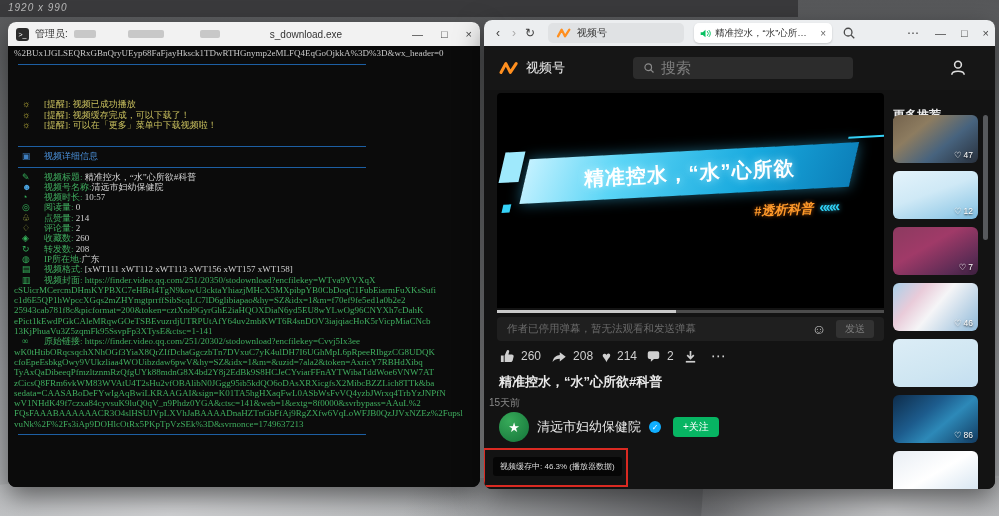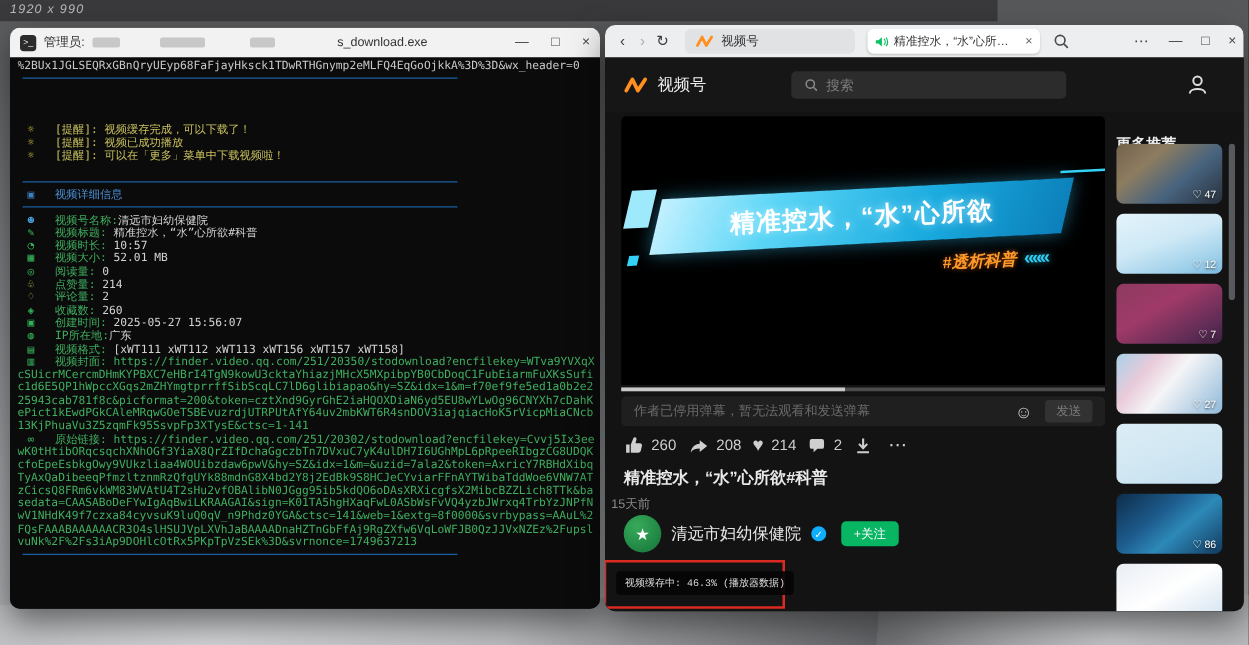--- a/index.html
+++ b/index.html
@@ -26,21 +26,21 @@
   .term-app-icon{width:13px;height:13px;background:#2c2c2c;border-radius:3px;color:#fff;
     font-size:7px;line-height:13px;text-align:center;flex:0 0 auto;}
   .term-title{font-size:10px;color:#333;white-space:nowrap;}
   .blur-patch{height:8px;background:#b9b9b9;border-radius:2px;opacity:.75;}
   .bp1{width:22px;} .bp2{width:36px;margin-left:26px;} .bp3{width:20px;margin-left:30px;}
   .term-exe{font-size:10px;color:#333;margin-left:44px;white-space:nowrap;}
   .term-winbtns{margin-left:auto;display:flex;gap:18px;color:#444;font-size:11px;align-items:center;}
   .term-winbtns span{cursor:default;line-height:1;}
   .term-body{height:441px;background:#0b0b0b;padding:2px 0 0 6px;
     font-family:"DejaVu Sans Mono", monospace;font-size:9px;overflow:hidden;}
-  .t-line{height:10.3px;line-height:10.3px;white-space:pre;overflow:hidden;}
+  .t-line{height:10.3px;line-height:10.3px;white-space:pre;overflow:hidden;font-family:Liberation Serif, serif;}
   .t-icon{display:none;}
   .t-field .t-icon,.t-alert .t-icon,.t-section .t-icon,.t-url .t-icon{
     display:inline-block;width:30px;padding-left:8px;}
   .t-plain .t-text,.t-cont .t-text{color:#c9c9c9;}
   .t-cont .t-text{color:#3fae5f;}
   .t-alert .t-text{color:#c9c05e;}
   .t-section .t-text{color:#4a90d9;}
   .t-label{color:#3fae5f;}
   .t-value{color:#d2d2d2;}
   .t-url .t-value{color:#3fae5f;}
@@ -65,21 +65,21 @@
   .tb-search{margin-left:10px;width:22px;text-align:center;}
   .b-winbtns{position:absolute;right:6px;top:0;height:26px;display:flex;gap:15px;align-items:center;
     color:#444;font-size:11px;}
   .b-winbtns .more{letter-spacing:1px;font-size:12px;}
 
   .b-header{height:44px;background:#161616;display:flex;align-items:center;position:relative;}
   .brand{display:flex;align-items:center;gap:6px;margin-left:14px;}
   .brand .name{font-size:13px;color:#f0f0f0;}
   .hdr-search{position:absolute;left:149px;top:11px;width:220px;height:22px;background:#2c2c2c;
     border-radius:4px;display:flex;align-items:center;gap:6px;padding:0 10px;}
-  .hdr-search .ph{font-size:11px;color:#7d7d7d;}
+  .hdr-search .ph{font-size:15px;color:#7d7d7d;}
   .hdr-person{position:absolute;right:28px;top:13px;}
 
   .b-content{position:relative;height:399px;background:#131313;}
 
   .player{position:absolute;left:13px;top:3px;width:387px;height:215px;background:#000;
     border-radius:4px 4px 0 0;overflow:hidden;}
   .banner-wrap{position:absolute;left:28px;top:58px;width:330px;transform:rotate(-3deg);}
   .banner{position:relative;height:44px;
     background:linear-gradient(100deg,#c3f1ff 0%,#5ad5f6 28%,#18a9de 68%,#0c7fb9 100%);
     transform:skewX(-16deg);box-shadow:0 0 14px rgba(60,200,250,.45);}
@@ -123,21 +123,21 @@
     justify-content:center;color:#fff;font-size:13px;}
   .acc-name{font-size:13px;color:#e6e6e6;}
   .verified{width:12px;height:12px;border-radius:50%;background:#10aeff;color:#fff;font-size:8px;
     display:flex;align-items:center;justify-content:center;}
   .follow-btn{margin-left:4px;height:20px;padding:0 10px;background:#07b563;border-radius:4px;
     color:#fff;font-size:10px;display:flex;align-items:center;}
 
   .annotation{position:absolute;left:-1px;top:358px;width:145px;height:39px;
     border:2px solid #da2a22;z-index:6;}
   .tooltip{position:absolute;left:8px;top:7px;background:rgba(5,5,5,.92);border-radius:3px;
-    padding:4px 7px;color:#dcdcdc;font-size:8px;white-space:nowrap;font-family:Liberation Mono, monospace;}
+    padding:4px 7px;color:#dcdcdc;font-size:8px;white-space:nowrap;}
 
   
   .sb-title{position:absolute;left:409px;top:17px;font-size:12px;font-weight:bold;color:#ededed;}
   .sb-list{position:absolute;left:409px;top:25px;width:85px;height:374px;overflow:hidden;}
   .thumb{position:relative;width:85px;height:48px;border-radius:6px;margin-bottom:8px;
     overflow:hidden;background:#333;}
   .likes{position:absolute;right:5px;bottom:3px;display:flex;align-items:center;gap:2px;
     color:#fff;font-size:8.5px;text-shadow:0 1px 2px rgba(0,0,0,.8);}
   .meeting{background:linear-gradient(140deg,#74634d 0%,#8d7c60 30%,#47637e 62%,#28303c 100%);}
   .cartoon{background:linear-gradient(160deg,#e4f3fb 0%,#cfe9f6 45%,#9fd0ea 80%,#7ab8dd 100%);}
@@ -177,36 +177,35 @@
         <span>×</span>
       </span>
     </div>
     <div class="term-body">
 
     <div class="t-line t-plain"><span class="t-label"></span><span class="t-text">%2BUx1JGLSEQRxGBnQryUEyp68FaFjayHksck1TDwRTHGnymp2eMLFQ4EqGoOjkkA%3D%3D&amp;wx_header=0</span><span class="t-value"></span></div>
         <div class="t-line t-div"><span class="t-label"></span><span class="t-text"></span><span class="t-value"></span><span class="t-rule"></span></div>
         <div class="t-line t-blank"><span class="t-label"></span><span class="t-text"></span><span class="t-value"></span></div>
         <div class="t-line t-blank"><span class="t-label"></span><span class="t-text"></span><span class="t-value"></span></div>
         <div class="t-line t-blank"><span class="t-label"></span><span class="t-text"></span><span class="t-value"></span></div>
+        <div class="t-line t-alert"><span class="t-icon" style="color: rgb(207, 194, 62);">☼</span><span class="t-label"></span><span class="t-text">[提醒]: 视频已成功播放</span><span class="t-value"></span></div>
         <div class="t-line t-alert"><span class="t-icon" style="color: rgb(207, 194, 62);">☼</span><span class="t-label"></span><span class="t-text">[提醒]: 视频缓存完成，可以下载了！</span><span class="t-value"></span></div>
-        <div class="t-line t-alert"><span class="t-icon" style="color: rgb(207, 194, 62);">☼</span><span class="t-label"></span><span class="t-text">[提醒]: 视频已成功播放</span><span class="t-value"></span></div>
         <div class="t-line t-alert"><span class="t-icon" style="color: rgb(207, 194, 62);">☼</span><span class="t-label"></span><span class="t-text">[提醒]: 可以在「更多」菜单中下载视频啦！</span><span class="t-value"></span></div>
         <div class="t-line t-blank"><span class="t-label"></span><span class="t-text"></span><span class="t-value"></span></div>
         <div class="t-line t-div"><span class="t-label"></span><span class="t-text"></span><span class="t-value"></span><span class="t-rule"></span></div>
         <div class="t-line t-section"><span class="t-icon" style="color: rgb(62, 127, 193);">▣</span><span class="t-label"></span><span class="t-text">视频详细信息</span><span class="t-value"></span></div>
         <div class="t-line t-div"><span class="t-label"></span><span class="t-text"></span><span class="t-value"></span><span class="t-rule"></span></div>
+        <div class="t-line t-field"><span class="t-icon" style="color: rgb(53, 176, 90);">✎</span><span class="t-label">视频标题: </span><span class="t-text"></span><span class="t-value">精准控水，“水”心所欲#科普</span></div>
         <div class="t-line t-field"><span class="t-icon" style="color: rgb(74, 163, 224);">☻</span><span class="t-label">视频号名称:</span><span class="t-text"></span><span class="t-value">清远市妇幼保健院</span></div>
-        <div class="t-line t-field"><span class="t-icon" style="color: rgb(53, 176, 90);">✎</span><span class="t-label">视频标题: </span><span class="t-text"></span><span class="t-value">精准控水，“水”心所欲#科普</span></div>
         <div class="t-line t-field"><span class="t-icon" style="color: rgb(53, 176, 90);">◔</span><span class="t-label">视频时长: </span><span class="t-text"></span><span class="t-value">10:57</span></div>
-        <div class="t-line t-field"><span class="t-icon" style="color: rgb(53, 176, 90);">▦</span><span class="t-label">视频大小: </span><span class="t-text"></span><span class="t-value">52.01 MB</span></div>
         <div class="t-line t-field"><span class="t-icon" style="color: rgb(53, 176, 90);">◎</span><span class="t-label">阅读量: </span><span class="t-text"></span><span class="t-value">0</span></div>
         <div class="t-line t-field"><span class="t-icon" style="color: rgb(179, 186, 76);">♧</span><span class="t-label">点赞量: </span><span class="t-text"></span><span class="t-value">214</span></div>
         <div class="t-line t-field"><span class="t-icon" style="color: rgb(179, 186, 76);">♢</span><span class="t-label">评论量: </span><span class="t-text"></span><span class="t-value">2</span></div>
         <div class="t-line t-field"><span class="t-icon" style="color: rgb(53, 176, 90);">◈</span><span class="t-label">收藏数: </span><span class="t-text"></span><span class="t-value">260</span></div>
-        <div class="t-line t-field"><span class="t-icon" style="color: rgb(53, 176, 90);">▣</span><span class="t-label">创建时间: </span><span class="t-text"></span><span class="t-value">2025-05-27 15:56:07</span></div>
+        <div class="t-line t-field"><span class="t-icon" style="color: rgb(53, 176, 90);">↻</span><span class="t-label">转发数: </span><span class="t-text"></span><span class="t-value">208</span></div>
         <div class="t-line t-field"><span class="t-icon" style="color: rgb(53, 176, 90);">◍</span><span class="t-label">IP所在地:</span><span class="t-text"></span><span class="t-value">广东</span></div>
         <div class="t-line t-field"><span class="t-icon" style="color: rgb(53, 176, 90);">▤</span><span class="t-label">视频格式: </span><span class="t-text"></span><span class="t-value">[xWT111 xWT112 xWT113 xWT156 xWT157 xWT158]</span></div>
         <div class="t-line t-url"><span class="t-icon" style="color: rgb(53, 176, 90);">▥</span><span class="t-label">视频封面: </span><span class="t-text"></span><span class="t-value">https://finder.video.qq.com/251/20350/stodownload?encfilekey=WTva9YVXqX</span></div>
         <div class="t-line t-cont"><span class="t-label"></span><span class="t-text">cSUicrMCercmDHmKYPBXC7eHBrI4TgN9kowU3cktaYhiazjMHcX5MXpibpYB0CbDoqC1FubEiarmFuXKsSufi</span><span class="t-value"></span></div>
         <div class="t-line t-cont"><span class="t-label"></span><span class="t-text">c1d6E5QP1hWpccXGqs2mZHYmgtprrffSibScqLC7lD6glibiapao&amp;hy=SZ&amp;idx=1&amp;m=f70ef9fe5ed1a0b2e2</span><span class="t-value"></span></div>
         <div class="t-line t-cont"><span class="t-label"></span><span class="t-text">25943cab781f8c&amp;picformat=200&amp;token=cztXnd9GyrGhE2iaHQOXDiaN6yd5EU8wYLwOg96CNYXh7cDahK</span><span class="t-value"></span></div>
         <div class="t-line t-cont"><span class="t-label"></span><span class="t-text">ePict1kEwdPGkCAleMRqwGOeTSBEvuzrdjUTRPUtAfY64uv2mbKWT6R4snDOV3iajqiacHoK5rVicpMiaCNcb</span><span class="t-value"></span></div>
         <div class="t-line t-cont"><span class="t-label"></span><span class="t-text">13KjPhuaVu3Z5zqmFk95SsvpFp3XTysE&amp;ctsc=1-141</span><span class="t-value"></span></div>
         <div class="t-line t-url"><span class="t-icon" style="color: rgb(53, 176, 90);">∞</span><span class="t-label">原始链接: </span><span class="t-text"></span><span class="t-value">https://finder.video.qq.com/251/20302/stodownload?encfilekey=Cvvj5Ix3ee</span></div>
         <div class="t-line t-cont"><span class="t-label"></span><span class="t-text">wK0tHtibORqcsqchXNhOGf3YiaX8QrZIfDchaGgczbTn7DVxuC7yK4ulDH7I6UGhMpL6pRpeeRIbgzCG8UDQK</span><span class="t-value"></span></div>
@@ -365,21 +364,21 @@
           </div>
           <div class="thumb stage-red">
             <span class="likes">
               <span>♡</span>
               <span>7</span>
             </span>
           </div>
           <div class="thumb doctors">
             <span class="likes">
               <span>♡</span>
-              <span>27</span>
+              <span>46</span>
             </span>
           </div>
           <div class="thumb plain-blue no-likes">
             
           </div>
           <div class="thumb stage-dark">
             <span class="likes">
               <span>♡</span>
               <span>86</span>
             </span>

